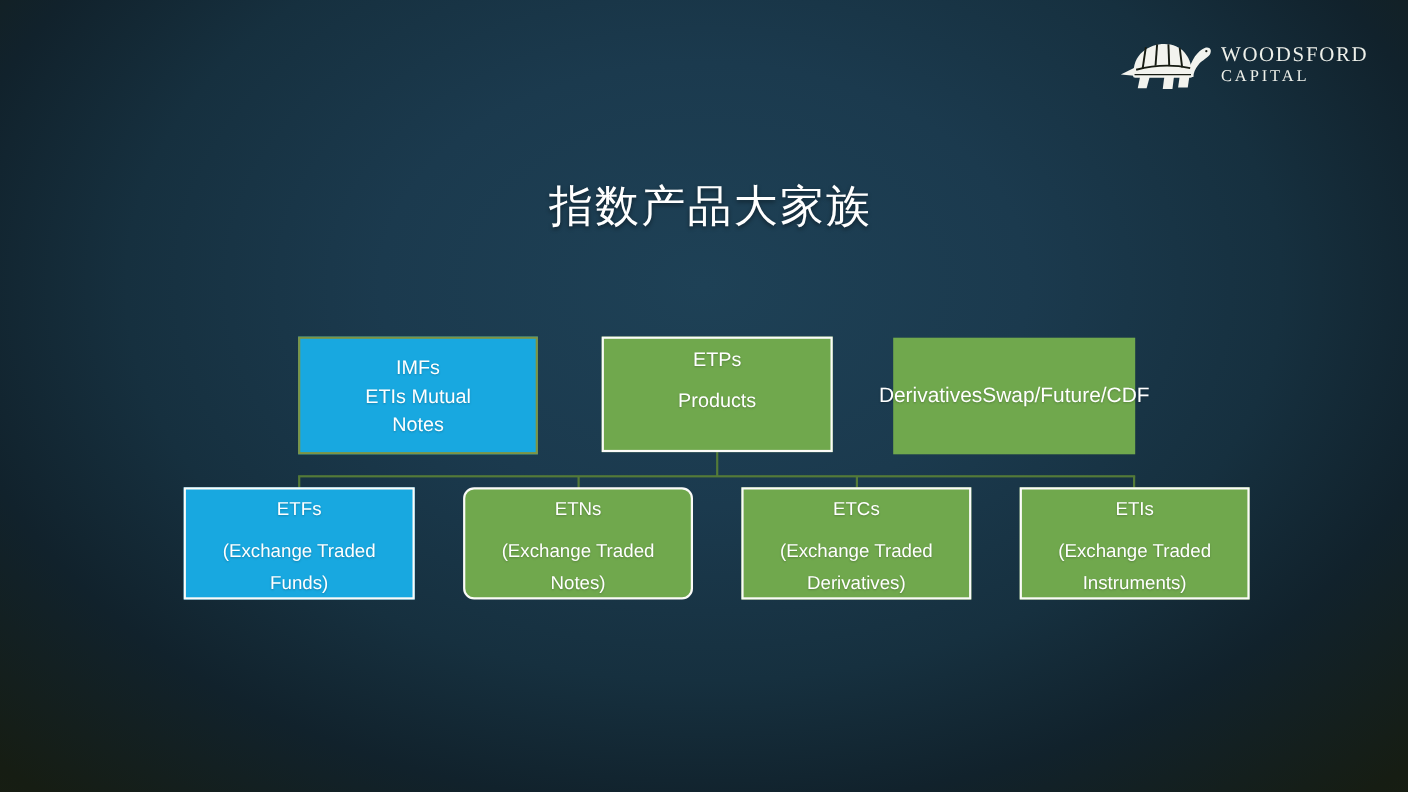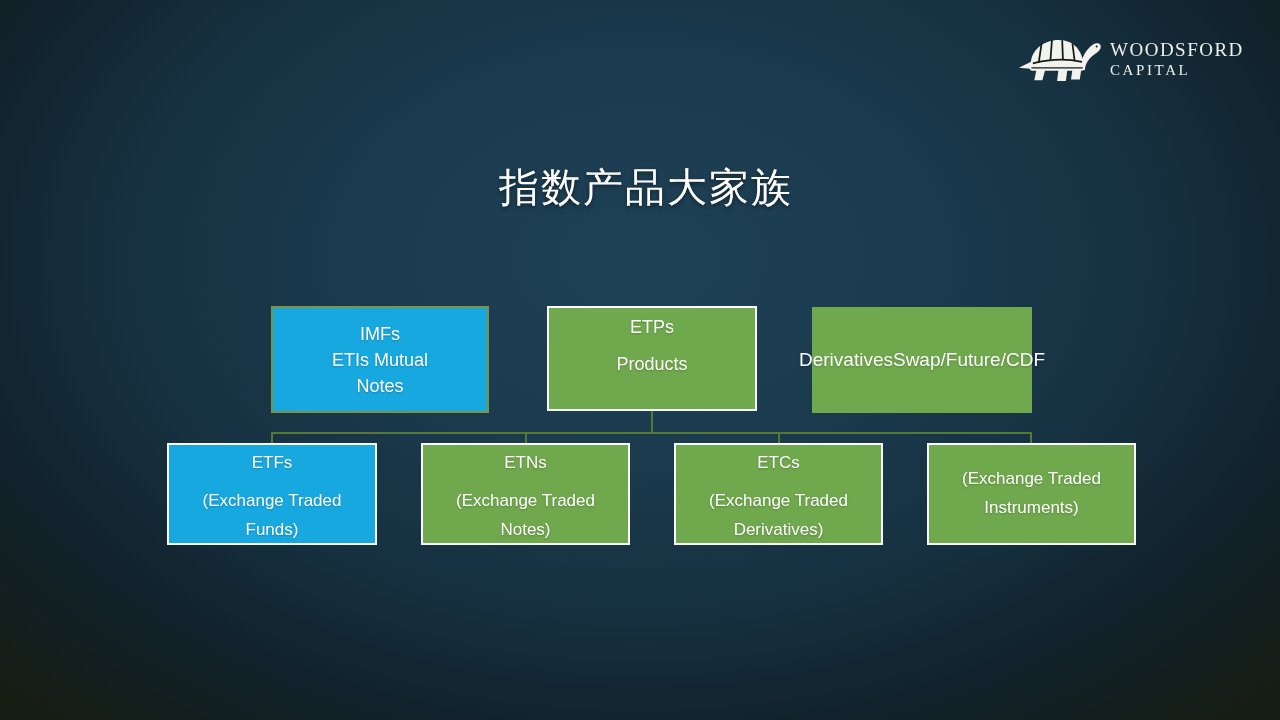--- a/index.html
+++ b/index.html
@@ -68,21 +68,21 @@
     left: 812px; top: 307px; width: 220px; height: 106px;
     display: flex; flex-direction: row;
     align-items: center; justify-content: center;
     font-size: 19px; line-height: 26px;
   }
   .box-bottom {
     top: 443px; width: 210px; height: 102px;
     padding-top: 7px; font-size: 17px;
   }
   .box-etfs { left: 167px; }
-  .box-etns { left: 421px; width: 209px; }
+  .box-etns { left: 421px; width: 209px; border-radius: 10px; }
   .box-etcs { left: 674px; width: 209px; }
   .box-etis { left: 927px; width: 209px; }
 
   .box-heading { line-height: 22px; }
   .box-body { margin-top: 12px; line-height: 29px; }
 
   
   .conn { position: absolute; background: #547a38; }
   .conn-stem { left: 651px; top: 411px; width: 2px;  height: 22px; }
   .conn-h    { left: 271px; top: 432px; width: 761px; height: 2px; }
@@ -168,19 +168,20 @@
 
   <div class="box box-bottom box-etcs bg-green bd-white">
     <div class="box-heading">ETCs</div>
     <div class="box-body">
       <div>(Exchange Traded</div>
       <div>Derivatives)</div>
     </div>
   </div>
 
   <div class="box box-bottom box-etis bg-green bd-white">
+    <div class="box-heading">ETIs</div>
     <div class="box-body">
       <div>(Exchange Traded</div>
       <div>Instruments)</div>
     </div>
   </div>
 
 </div>
 
 </body></html>

